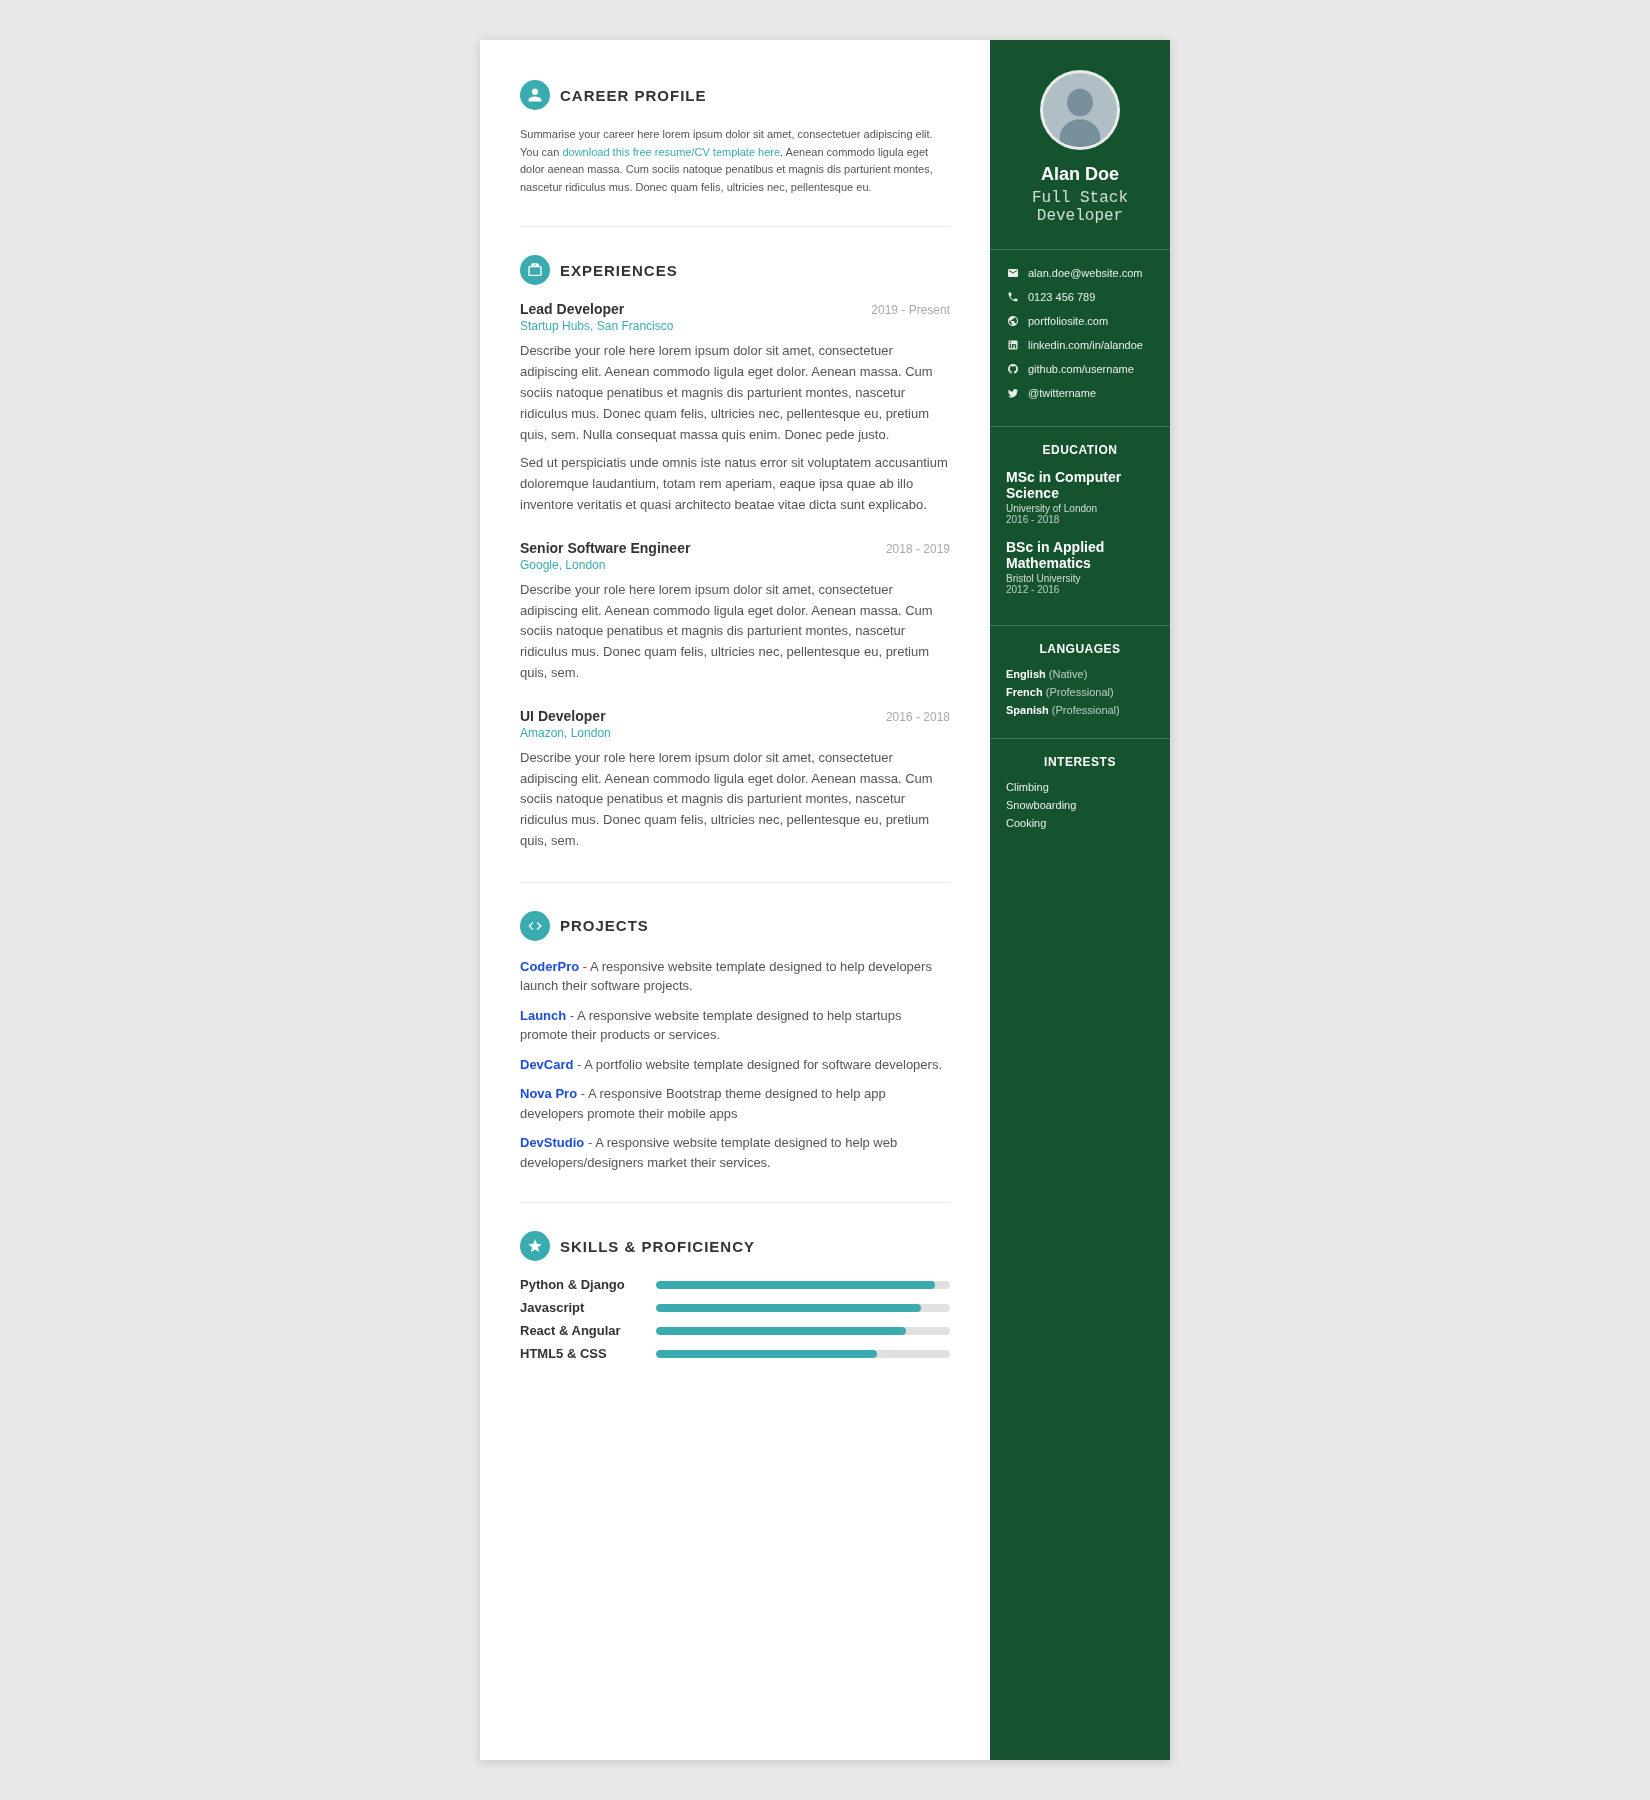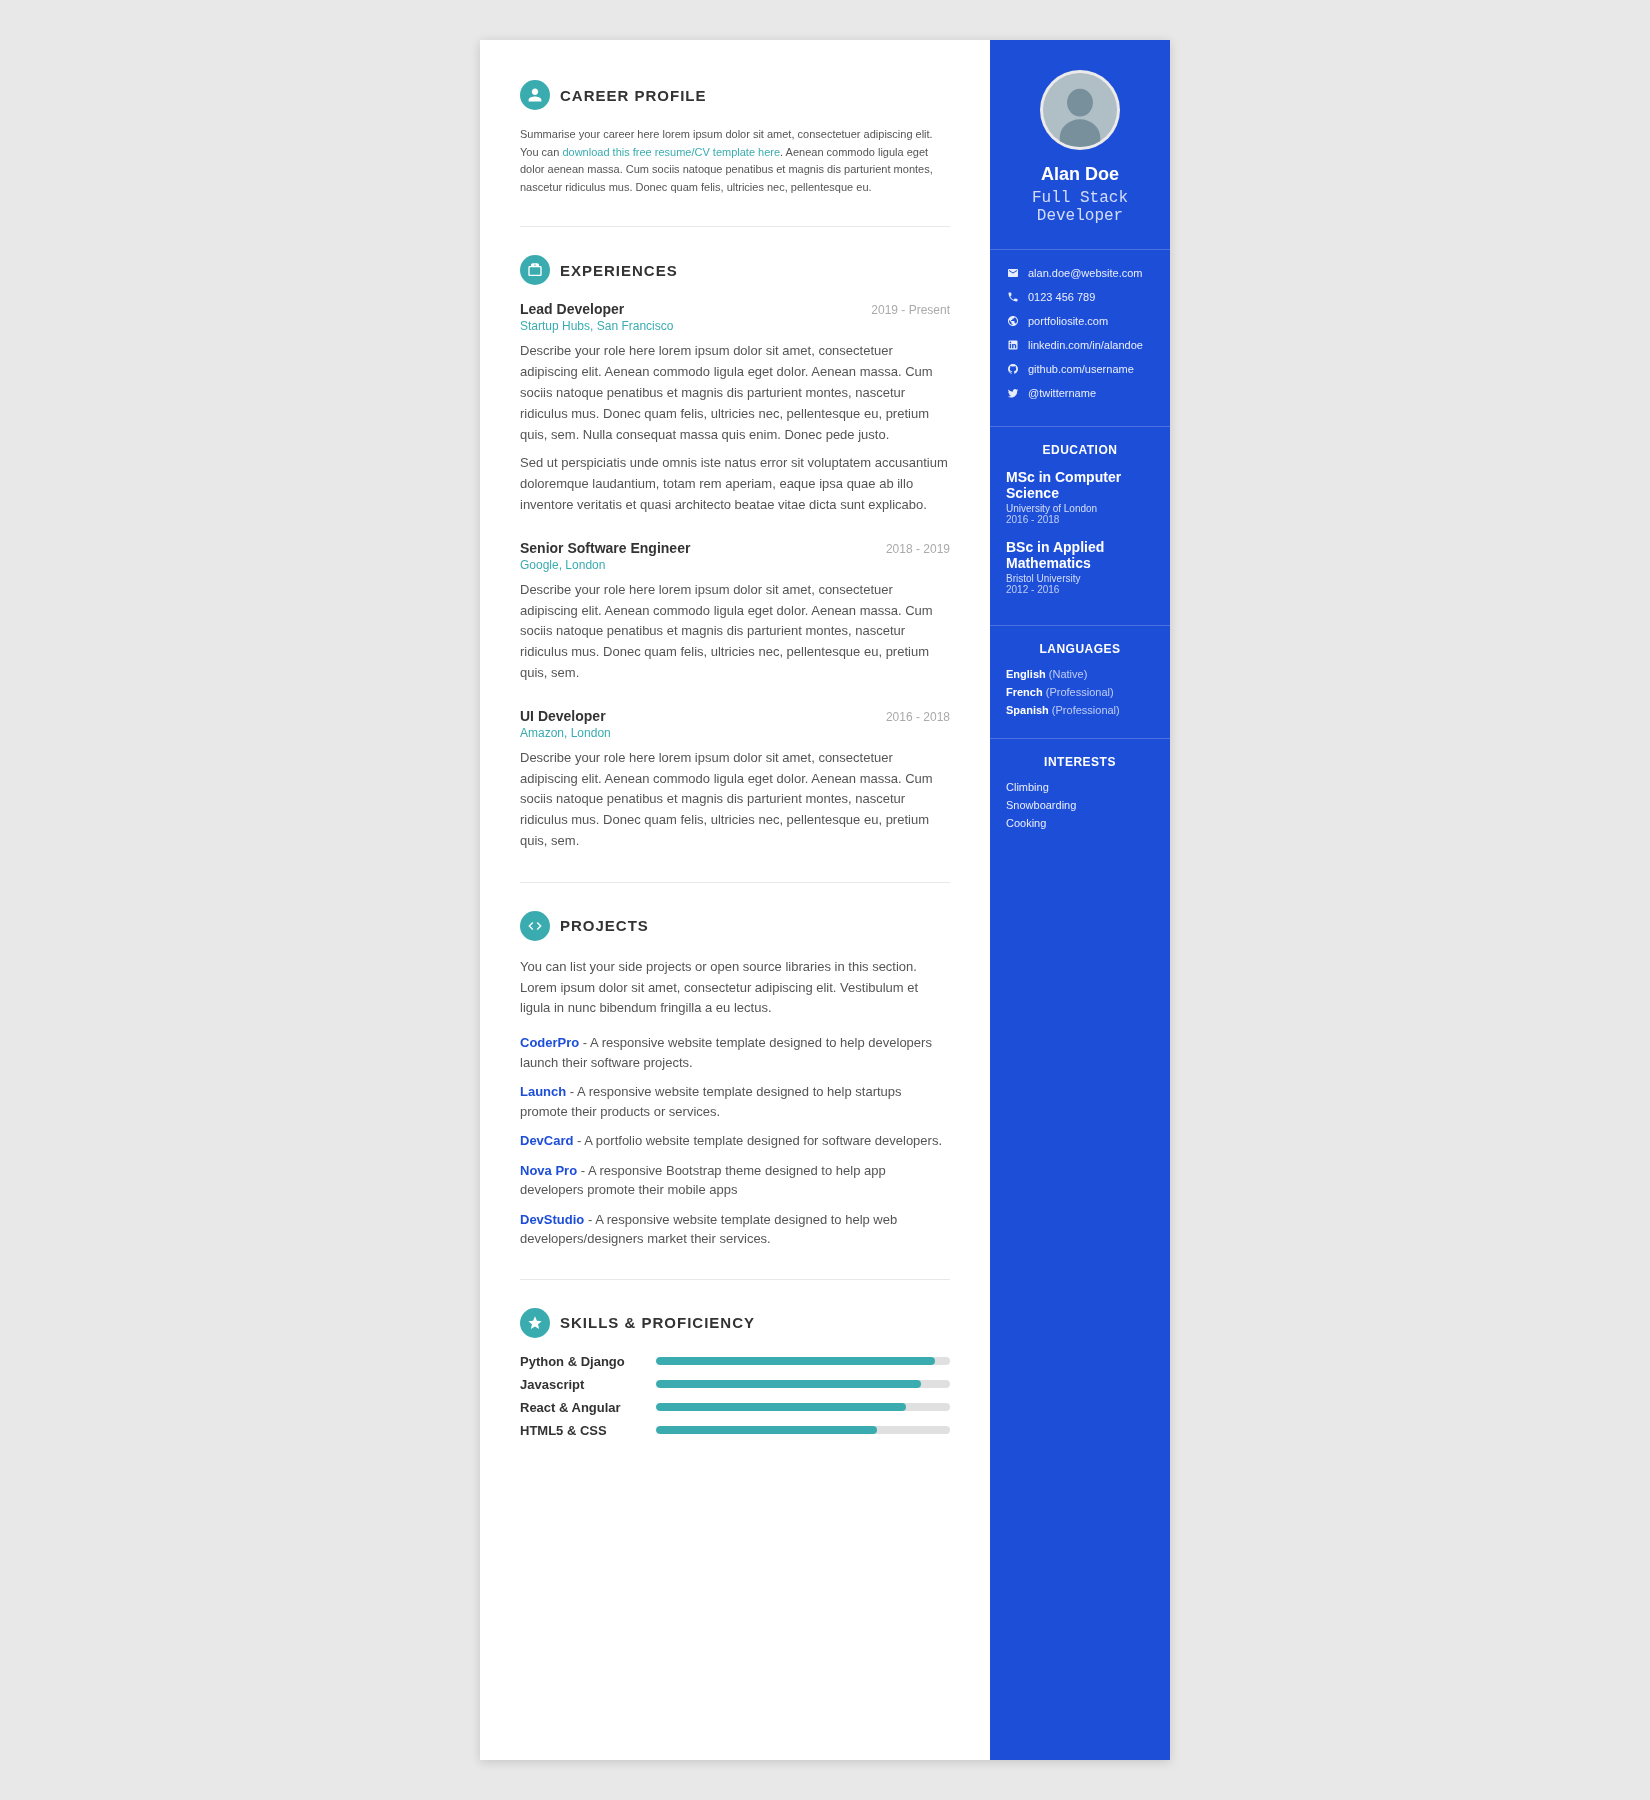--- a/index.html
+++ b/index.html
@@ -138,21 +138,21 @@
       overflow: hidden;
     }
     .skill-bar-fill {
       height: 100%;
       background: #3aacb0;
       border-radius: 4px;
     }
     
     .right-col {
       width: 180px;
-      background: #1d4ed8;
+      background: #14532d;
       flex-shrink: 0;
       display: flex;
       flex-direction: column;
     }
     .profile-section {
       padding: 30px 20px 24px;
       text-align: center;
       border-bottom: 1px solid rgba(255,255,255,0.2);
     }
     .avatar-wrapper {
@@ -327,21 +327,20 @@
 
     <div class="section">
       <div class="section-header">
         <div class="section-icon">
           <svg viewBox="0 0 24 24">
               <path d="M9.4 16.6L4.8 12l4.6-4.6L8 6l-6 6 6 6 1.4-1.4zm5.2 0l4.6-4.6-4.6-4.6L16 6l6 6-6 6-1.4-1.4z"></path>
             </svg>
         </div>
         <span class="section-title">PROJECTS</span>
       </div>
-      <p class="project-intro">You can list your side projects or open source libraries in this section. Lorem ipsum dolor sit amet, consectetur adipiscing elit. Vestibulum et ligula in nunc bibendum fringilla a eu lectus.</p>
       <div id="projects-list">
           <div class="project-item"><a href="#" class="project-link">CoderPro</a><span> - A responsive website template designed to help developers launch their software projects.</span></div>
           <div class="project-item"><a href="#" class="project-link">Launch</a><span> - A responsive website template designed to help startups promote their products or services.</span></div>
           <div class="project-item"><a href="#" class="project-link">DevCard</a><span> - A portfolio website template designed for software developers.</span></div>
           <div class="project-item"><a href="#" class="project-link">Nova Pro</a><span> - A responsive Bootstrap theme designed to help app developers promote their mobile apps</span></div>
           <div class="project-item"><a href="#" class="project-link">DevStudio</a><span> - A responsive website template designed to help web developers/designers market their services.</span></div>
         </div>
     </div>
 
     <hr class="divider">

